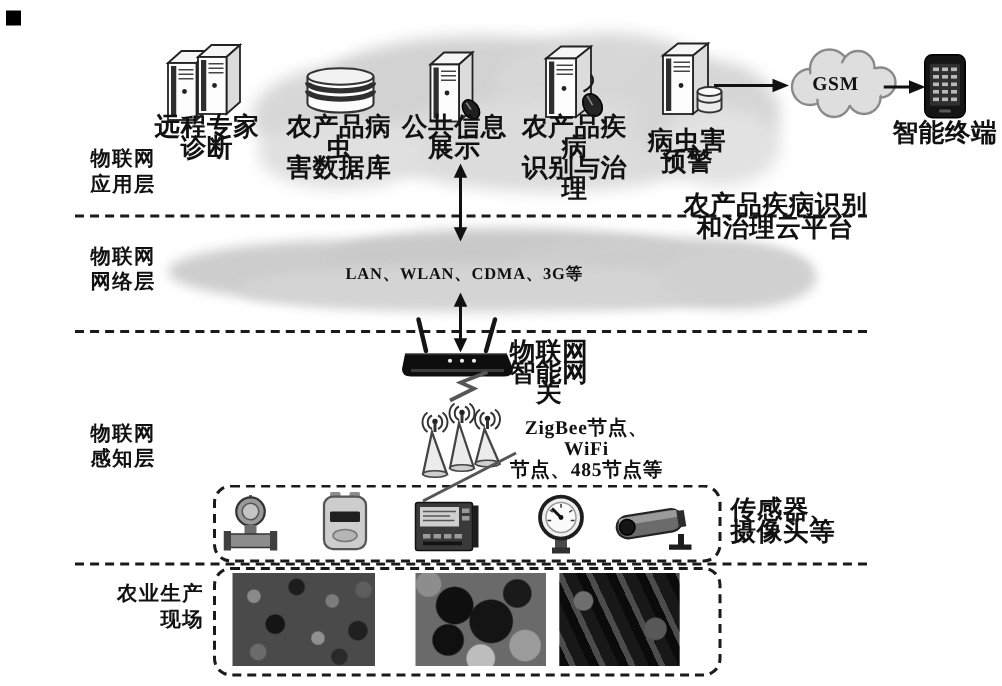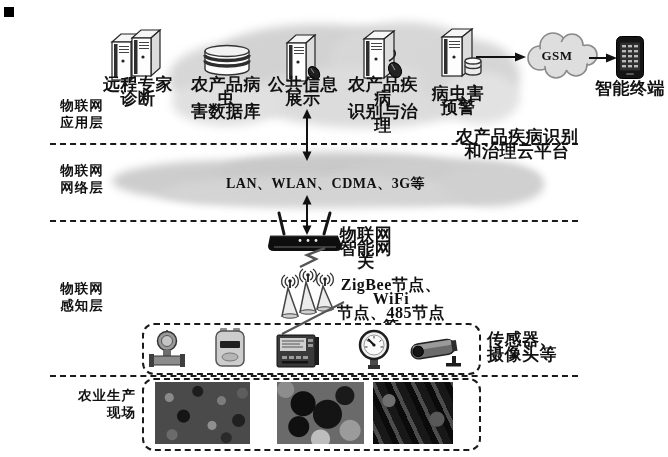--- a/index.html
+++ b/index.html
@@ -218,21 +218,21 @@
   <div class="lbl" style="left:418px;top:87px;width:80px;">
     <div>病虫害</div>
     <div>预警</div>
   </div>
   <div class="lbl" style="left:590px;top:82px;width:80px;">智能终端</div>
   <div class="lbl" style="left:452px;top:106px;width:130px;line-height:14.5px;margin-top:24px;">
     <div>农产品疾病识别</div>
     <div>和治理云平台</div>
   </div>
 
-  <div class="lbl lat" style="left:198px;top:177px;width:255px;font-size:14px;">LAN、WLAN、CDMA、3G等</div>
+  <div class="lbl lat" style="left:182px;top:177px;width:255px;font-size:11px;">LAN、WLAN、CDMA、3G等</div>
 
   <svg class="abs" style="left:300px;top:109px;" width="14" height="52" viewBox="0 0 14 52">
     <line x1="7" y1="8" x2="7" y2="44" stroke="#111" stroke-width="2"></line>
     <polygon points="7,0 2.5,9.5 11.5,9.5" fill="#111"></polygon>
     <polygon points="7,52 2.5,42.5 11.5,42.5" fill="#111"></polygon>
   </svg>
   <svg class="abs" style="left:300px;top:195px;" width="14" height="40" viewBox="0 0 14 40">
     <line x1="7" y1="8" x2="7" y2="32" stroke="#111" stroke-width="2"></line>
     <polygon points="7,0 2.5,9.5 11.5,9.5" fill="#111"></polygon>
     <polygon points="7,40 2.5,30.5 11.5,30.5" fill="#111"></polygon>
@@ -293,21 +293,21 @@
       <path d="M49,15 a5,5 0 0 0 0,9" stroke="#333" stroke-width="1.3" fill="none"></path>
       <path d="M46,13 a8,8 0 0 0 0,13" stroke="#333" stroke-width="1.3" fill="none"></path>
       <path d="M53,15 a5,5 0 0 1 0,9" stroke="#333" stroke-width="1.3" fill="none"></path>
       <path d="M56,13 a8,8 0 0 1 0,13" stroke="#333" stroke-width="1.3" fill="none"></path>
       <circle cx="51" cy="19" r="1.8" fill="#222"></circle>
       <line x1="51" y1="20" x2="51" y2="26" stroke="#333" stroke-width="2"></line>
       <path d="M49,26 L43,49 L59,49 Z" fill="#ececec" stroke="#444" stroke-width="1.5"></path>
       <ellipse cx="51" cy="49" rx="8" ry="2.2" fill="#cfcfcf" stroke="#444"></ellipse>
     </g>
   </svg>
-  <div class="lbl lat" style="left:335px;top:278px;width:112px;font-size:16px;line-height:14px;">
+  <div class="lbl lat" style="left:335px;top:278px;width:112px;font-size:13px;line-height:14px;">
     <div>ZigBee节点、WiFi</div>
     <div>节点、485节点等</div>
   </div>
 
   <div class="dbox" style="left:142px;top:323px;width:335px;height:48px;"></div>
 
   <svg class="abs" style="left:262px;top:298px;" width="86" height="40" viewBox="0 0 86 40">
     <line x1="20" y1="36" x2="82" y2="4" stroke="#555" stroke-width="2"></line>
   </svg>
 

